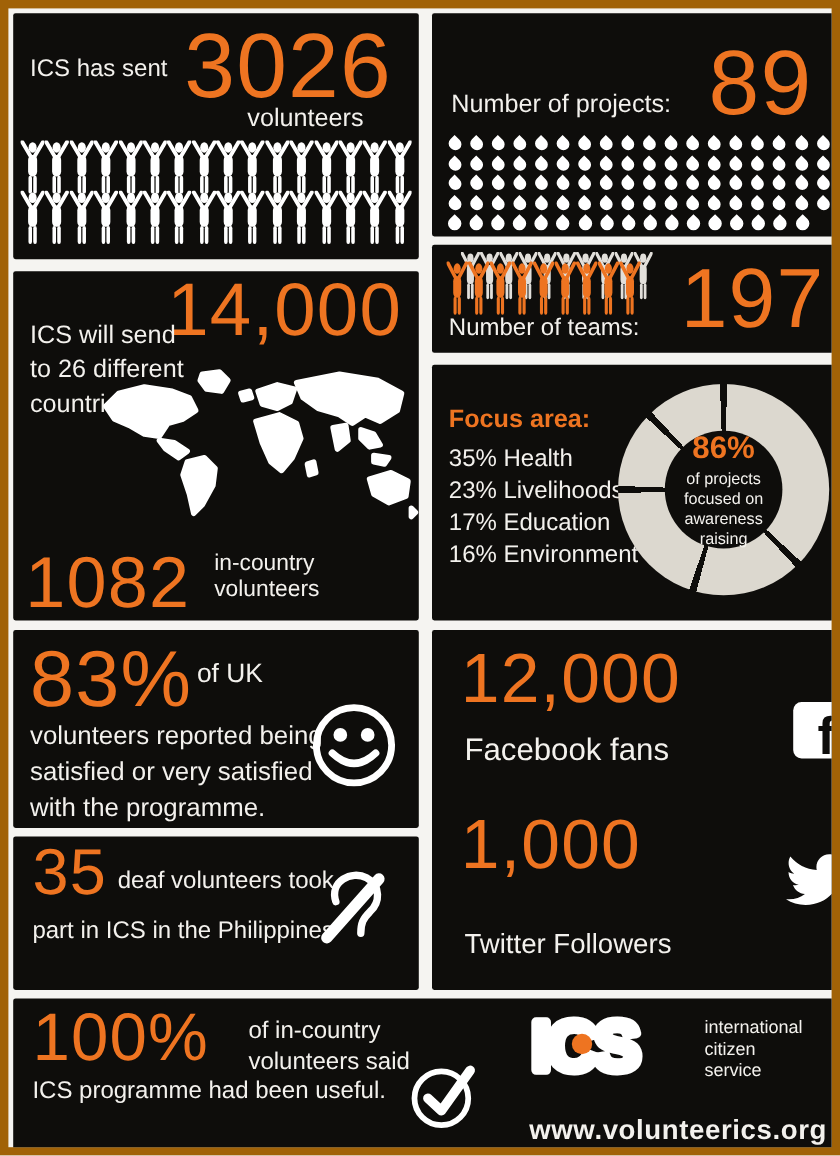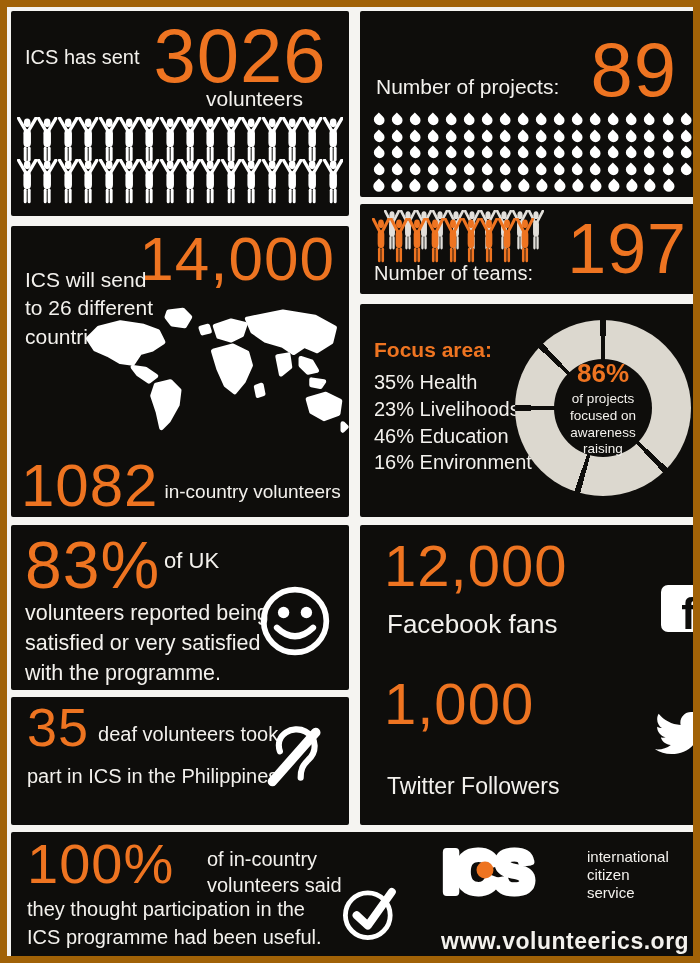--- a/index.html
+++ b/index.html
@@ -40,21 +40,21 @@
   .t-front{position:absolute;left:0;top:8px;display:flex;}
   .t-front .person{width:18px;height:45px;}
   .teams-label{position:absolute;left:14px;bottom:9px;font-size:20px;}
   .teams-number{position:absolute;right:16px;top:50%;transform:translateY(-50%);font-size:70px;}
   
   .map-lines{position:absolute;left:14px;top:40px;font-size:21px;line-height:1.35;}
   .map-number{position:absolute;right:14px;top:4px;font-size:62px;}
   .map-svg{position:absolute;right:0px;top:52px;width:268px;height:205px;}
   .map-bottom{position:absolute;left:10px;bottom:4px;display:flex;align-items:flex-end;}
   .map-bottom-number{font-size:60px;}
-  .map-bottom-label{font-size:19px;margin-left:6px;margin-bottom:10px;}
+  .map-bottom-label{font-size:19px;margin-left:20px;margin-bottom:10px;}
   
   .focus-left{position:absolute;left:14px;top:34px;width:250px;}
   .focus-title{font-size:21px;font-weight:bold;margin-bottom:7px;}
   .focus-item{font-size:20px;line-height:1.34;}
   .donut{position:absolute;right:12px;top:16px;width:176px;height:176px;border-radius:50%;
     background:conic-gradient(from 0deg,#0e0d0b 0deg 2deg,#dcd8cf 2deg 133deg,#0e0d0b 133deg 137deg,#dcd8cf 137deg 195deg,#0e0d0b 195deg 199deg,#dcd8cf 199deg 268deg,#0e0d0b 268deg 272deg,#dcd8cf 272deg 313deg,#0e0d0b 313deg 317deg,#dcd8cf 317deg 358deg,#0e0d0b 358deg 360deg);}
   .donut-hole{position:absolute;inset:39px;background:#0e0d0b;border-radius:50%;display:flex;flex-direction:column;align-items:center;justify-content:center;text-align:center;}
   .donut-value{font-size:26px;font-weight:bold;}
   .donut-label{font-size:13.5px;width:88px;line-height:1.25;margin-top:2px;}
   
@@ -610,21 +610,21 @@
       <div class="map-bottom-number num orange">1082</div>
       <div class="map-bottom-label">in-country volunteers</div>
     </div>
   </div>
 
   <div class="panel" id="p-focus">
     <div class="focus-left">
       <div class="focus-title orange">Focus area:</div>
       <div class="focus-item">35% Health</div>
       <div class="focus-item">23% Livelihoods</div>
-      <div class="focus-item">46% Education</div>
+      <div class="focus-item">17% Education</div>
       <div class="focus-item">16% Environment</div>
     </div>
     <div class="donut">
       <div class="donut-hole">
         <div class="donut-value orange">86%</div>
         <div class="donut-label">of projects focused on awareness raising</div>
       </div>
     </div>
   </div>
 
@@ -671,21 +671,20 @@
     </svg>
   </div>
 
   <div class="panel" id="p-footer">
     <div class="foot-number num orange">100%</div>
     <div class="foot-side">
       <div>of in-country</div>
       <div>volunteers said</div>
     </div>
     <div class="foot-lines">
-      <div>they thought participation in the</div>
       <div>ICS programme had been useful.</div>
     </div>
     <svg class="check" width="64" height="64" viewBox="0 0 80 80">
       <circle cx="36" cy="44" r="28" fill="none" stroke="#fff" stroke-width="6"></circle>
       <path d="M22 44 L36 57 L66 15" fill="none" stroke="#fff" stroke-width="10" stroke-linecap="round" stroke-linejoin="round"></path>
     </svg>
     <div class="logo-wrap">
       <svg width="142" height="74" viewBox="0 0 142 74">
         <text x="4" y="56" font-family="Liberation Sans, sans-serif" font-size="58" font-weight="bold" letter-spacing="-3" fill="#ffffff" stroke="#ffffff" stroke-width="8" stroke-linejoin="round" paint-order="stroke">ICS</text>
         <circle cx="46" cy="34" r="8.5" fill="#ee7421"></circle>

